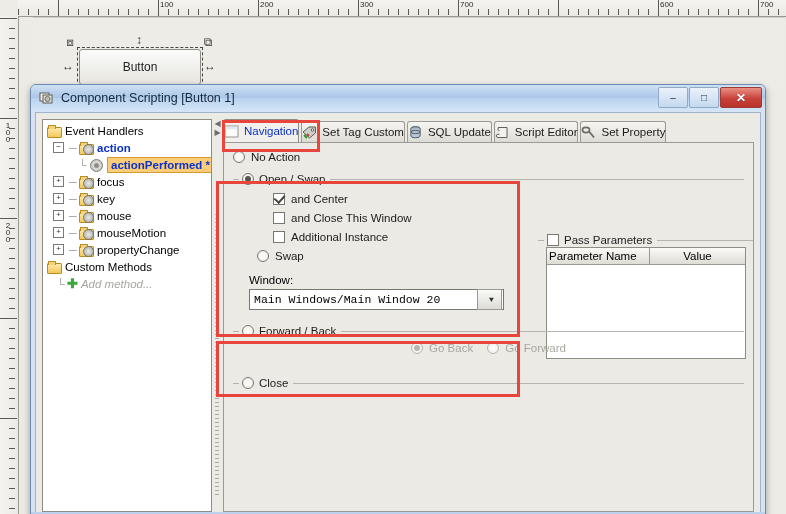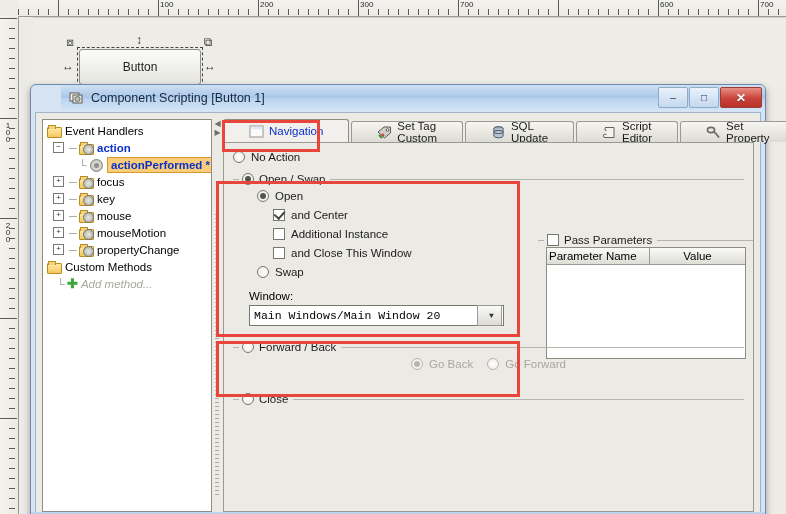--- a/index.html
+++ b/index.html
@@ -44,21 +44,21 @@
   
   #dialog{position:absolute;left:30px;top:84px;width:736px;height:434px;
     background:#d6e3f2;
     border:1px solid #6d8ab0;
     border-radius:6px 6px 0 0;
     box-shadow:0 3px 7px rgba(0,0,0,.35);
     box-sizing:border-box;}
   .titlebar{height:26px;
     background:linear-gradient(#cfe0f3,#a8c6e8 50%,#b9d2ee 51%,#d4e5f7);
     border-radius:5px 5px 0 0;
-    position:relative;display:flex;align-items:center;margin-left:30px;}
+    position:relative;display:flex;align-items:center;}
   .title-ico{width:18px;height:16px;margin-left:7px;position:relative;}
   .title-txt{font-size:12.5px;color:#13263c;margin-left:5px;}
   .wbtns{position:absolute;right:3px;top:2px;display:flex;}
   .wbtn{width:28px;height:19px;margin-left:1px;
     border:1px solid #8fa9c6;border-radius:2px;
     background:linear-gradient(#eaf2fb,#c4d8ee);
     display:flex;align-items:center;justify-content:center;}
   .wbtn.close{width:40px;border:1px solid #9d3c35;
     background:linear-gradient(#e98f86,#c9433a 55%,#b93229);}
   .wbtn .g{font-size:10px;color:#20334a;}
@@ -105,21 +105,21 @@
   .sp-arrows{position:absolute;top:0;left:1px;width:9px;}
   .sp-arrows div{font-size:8px;color:#6e6e68;line-height:9px;text-align:center;}
   .sp-grip{position:absolute;left:3px;top:95px;bottom:14px;width:4px;
      background-image:repeating-linear-gradient(180deg,#a9a9a2 0 1px,transparent 1px 4px);}
 
   
   .right-pane{flex:1;margin:6px 6px 5px 0;display:flex;flex-direction:column;
      min-width:0;position:relative;}
   .tabs{display:flex;height:23px;align-items:flex-end;}
   .tab{height:21px;box-sizing:border-box;display:flex;align-items:center;
-    padding:0 25px;margin-right:2px;font-size:11.5px;
+    padding:0 0;margin-right:2px;font-size:11.5px;
     border:1px solid #9a9a93;border-bottom:none;border-radius:3px 3px 0 0;
     background:linear-gradient(#f6f5f1,#dcdbd4);color:#1b1b1b;}
   .tab.active{height:23px;background:#f1f0ec;border-color:#8d8d86;color:#0a31c8;}
   .tab .ti{width:15px;height:13px;margin-right:5px;flex:none;position:relative;}
   .tabpanel{flex:1;border:1px solid #9a9a93;background:#eceae4;
      box-sizing:border-box;padding:8px 9px;position:relative;overflow:hidden;}
 
   
   .radio{width:12px;height:12px;border-radius:50%;border:1px solid #77776f;
      background:radial-gradient(#ffffff,#eceae4);
@@ -523,38 +523,34 @@
           <span class="radio"></span>
           <span class="lbl">No Action</span>
         </div>
 
         <div class="group" style="margin-top:9px;padding-bottom:2px;">
           <div class="ghead">
             <span class="radio on"></span>
             <span class="lbl">Open / Swap</span>
           </div>
 
-          <div class="row sub" style="margin-top:4px;">
-            <span class="radio on"></span>
-            <span class="lbl">Open</span>
-          </div>
 
           <div class="row sub2" style="margin-top:7px;">
             <span class="chk on"></span>
             <span class="lbl">and Center</span>
           </div>
 
           <div class="row sub2" style="margin-top:7px;">
             <span class="chk"></span>
-            <span class="lbl">Additional Instance</span>
+            <span class="lbl">and Close This Window</span>
           </div>
 
           <div class="row sub2" style="margin-top:7px;">
             <span class="chk"></span>
-            <span class="lbl">and Close This Window</span>
+            <span class="lbl">Additional Instance</span>
           </div>
 
           <div class="row sub" style="margin-top:7px;">
             <span class="radio"></span>
             <span class="lbl">Swap</span>
           </div>
 
           <div style="margin-top:12px;margin-left:8px;">
             <div class="win-label">Window:</div>
             <div class="combo">

